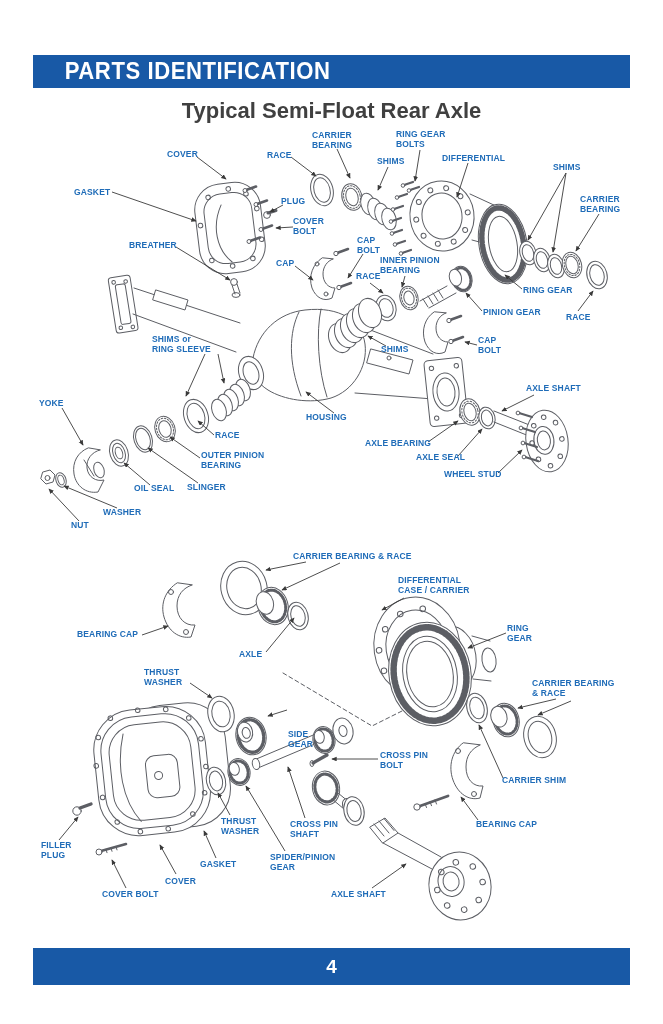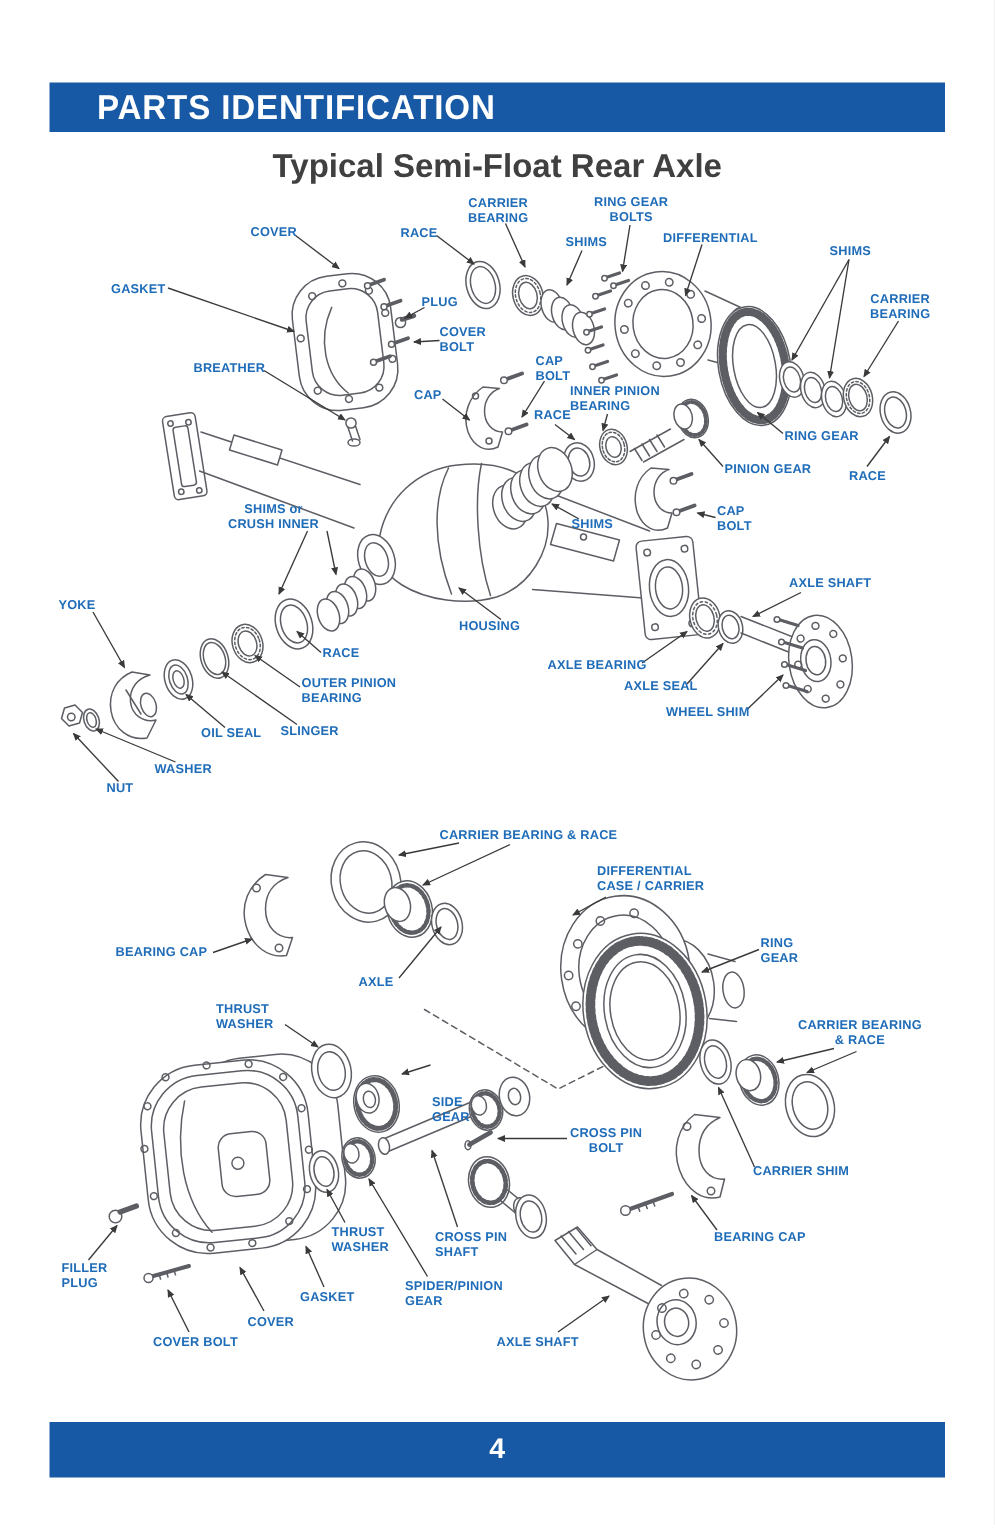--- a/index.html
+++ b/index.html
@@ -10,21 +10,21 @@
   .header-title{color:#fff;font-weight:bold;font-size:23px;letter-spacing:.6px;
                 padding-left:33px;transform:scaleX(.96);transform-origin:left center;white-space:nowrap;}
   .footer-bar{top:948px;height:37px;display:flex;align-items:center;justify-content:center;}
   .page-num{color:#fff;font-weight:bold;font-size:19px;}
   .dtitle{position:absolute;left:0;width:663px;text-align:center;color:#404040;
           font-weight:bold;font-size:22px;letter-spacing:0;z-index:3;}
   #t1{top:98px;} #t2{top:518px;}
   svg.art{position:absolute;left:0;top:0;z-index:1;}
   .lbl{position:absolute;color:var(--lbl,#1F6CB8);font-weight:bold;font-size:8.5px;
        line-height:1.2;letter-spacing:.15px;white-space:pre-line;z-index:3;}
-  .c{text-align:center;}
+  .c{}
 </style>
 </head>
 <body>
 
 <div class="page" style="--bar: #1859A6; --lbl: #1F6CB8;">
 
   <div class="bar header-bar">
     <span class="header-title">PARTS IDENTIFICATION</span>
   </div>
 
@@ -517,35 +517,35 @@
   <div class="lbl c" style="left:580px;top:194px">CARRIER
 BEARING</div>
   <div class="lbl" style="left:380px;top:255px">INNER PINION
 BEARING</div>
   <div class="lbl" style="left:523px;top:285px">RING GEAR</div>
   <div class="lbl" style="left:483px;top:307px">PINION GEAR</div>
   <div class="lbl" style="left:566px;top:312px">RACE</div>
   <div class="lbl" style="left:478px;top:335px">CAP
 BOLT</div>
   <div class="lbl c" style="left:152px;top:334px">SHIMS or
-CRUSH INNER</div>
+RING SLEEVE</div>
   <div class="lbl" style="left:381px;top:344px">SHIMS</div>
   <div class="lbl" style="left:306px;top:412px">HOUSING</div>
   <div class="lbl" style="left:39px;top:398px">YOKE</div>
   <div class="lbl" style="left:215px;top:430px">RACE</div>
   <div class="lbl" style="left:201px;top:450px">OUTER PINION
 BEARING</div>
   <div class="lbl" style="left:134px;top:483px">OIL SEAL</div>
   <div class="lbl" style="left:187px;top:482px">SLINGER</div>
   <div class="lbl" style="left:103px;top:507px">WASHER</div>
   <div class="lbl" style="left:71px;top:520px">NUT</div>
   <div class="lbl" style="left:526px;top:383px">AXLE SHAFT</div>
   <div class="lbl" style="left:365px;top:438px">AXLE BEARING</div>
   <div class="lbl" style="left:416px;top:452px">AXLE SEAL</div>
-  <div class="lbl" style="left:444px;top:469px">WHEEL SHIM</div>
+  <div class="lbl" style="left:444px;top:469px">WHEEL STUD</div>
 
   <div class="lbl" style="left:293px;top:551px">CARRIER BEARING &amp; RACE</div>
   <div class="lbl" style="left:398px;top:575px">DIFFERENTIAL
 CASE / CARRIER</div>
   <div class="lbl" style="left:77px;top:629px">BEARING CAP</div>
   <div class="lbl" style="left:239px;top:649px">AXLE</div>
   <div class="lbl" style="left:507px;top:623px">RING
 GEAR</div>
   <div class="lbl" style="left:144px;top:667px">THRUST
 WASHER</div>

